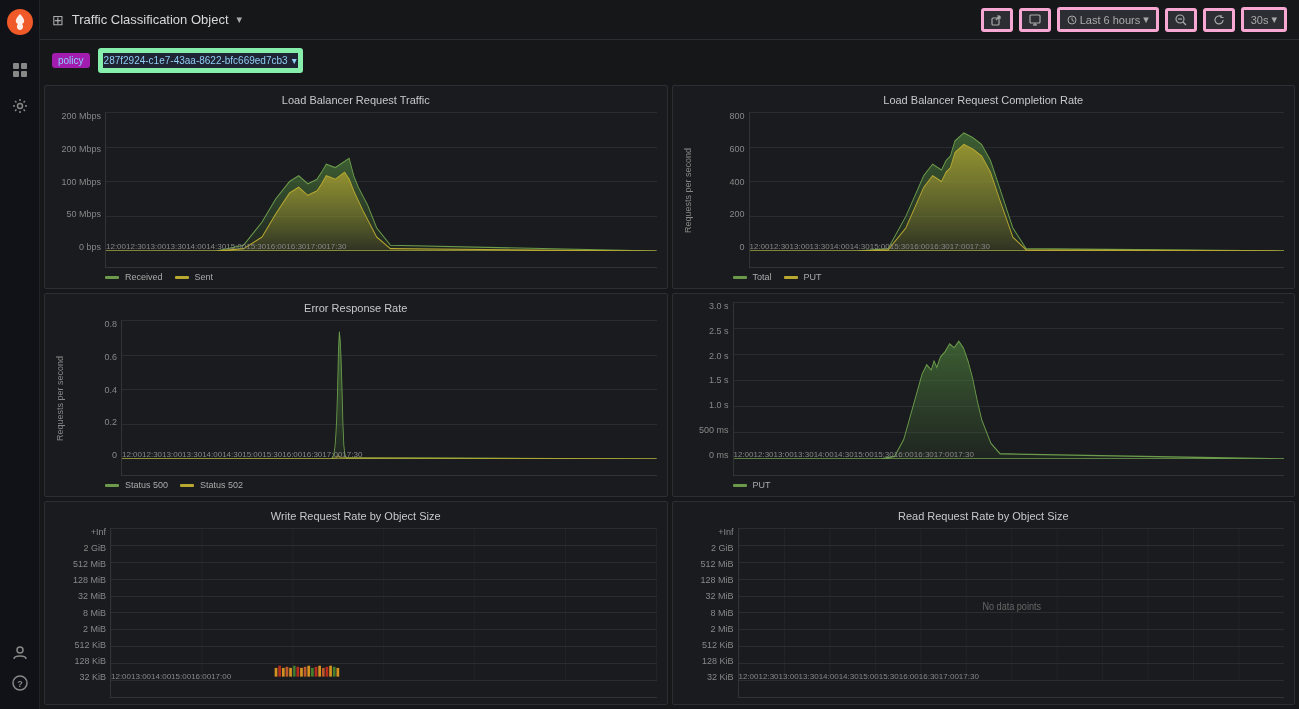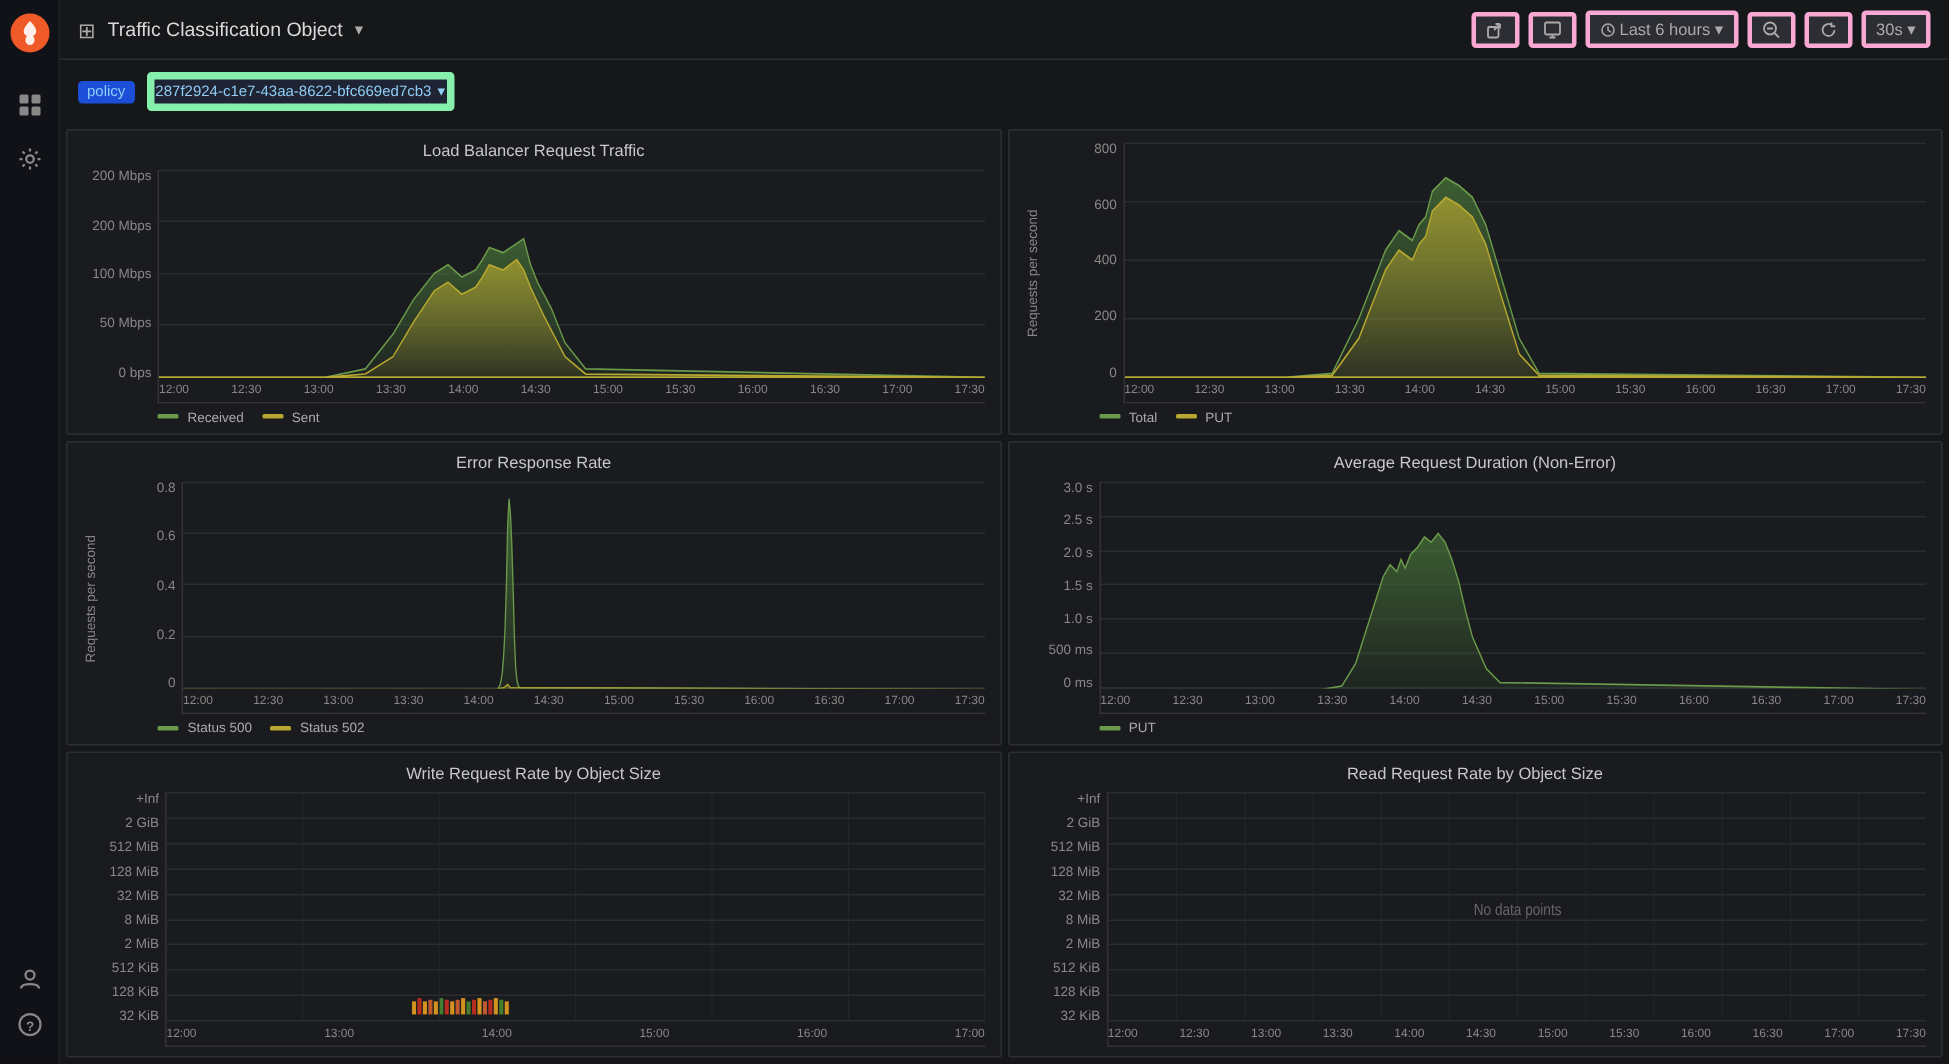--- a/index.html
+++ b/index.html
@@ -102,21 +102,21 @@
     
     .filter-bar {
       padding: 8px 12px;
       display: flex;
       align-items: center;
       gap: 8px;
       flex-shrink: 0;
       background: #161719;
     }
     .filter-tag {
-      background: #1d4ed8;
+      background: #a21caf;
       color: #90cdf4;
       padding: 2px 6px;
       border-radius: 3px;
       font-size: 10px;
     }
     .filter-value {
       background: #1e2433;
       border: 5px solid #86efac;
       color: #90cdf4;
       padding: 2px 1px;
@@ -208,24 +208,23 @@
       flex-direction: column;
       justify-content: space-between;
     }
     .grid-line {
       border-top: 1px solid #2a2c30;
       width: 100%;
     }
 
     .x-axis {
       position: absolute;
-      bottom: 4px;
+      bottom: 16px;
       left: 0; right: 0;
       display: flex;
-      justify-content: space-between;
       padding: 2px 0 0;
     }
     .x-label {
       font-size: 8px;
       color: #888;
     }
 
     .chart-legend {
       display: flex;
       gap: 12px;
@@ -410,20 +409,21 @@
           <span>Received</span>
         </div>
         <div class="legend-item">
           <div class="legend-color" style="background:#b8a830;"></div>
           <span>Sent</span>
         </div>
       </div>
     </div>
 
     <div class="chart-panel">
+      <div class="chart-title">Load Balancer Request Completion Rate</div>
       <div class="chart-area">
         <div class="y-axis-title">Requests per second</div>
         <div class="y-axis">
           <span class="y-axis-label">800</span>
           <span class="y-axis-label">600</span>
           <span class="y-axis-label">400</span>
           <span class="y-axis-label">200</span>
           <span class="y-axis-label">0</span>
         </div>
         <div class="chart-inner">
@@ -533,21 +533,20 @@
           <span>Status 500</span>
         </div>
         <div class="legend-item">
           <div class="legend-color" style="background:#b8a830;"></div>
           <span>Status 502</span>
         </div>
       </div>
     </div>
 
     <div class="chart-panel">
-      <div class="chart-title">Average Request Duration (Non-Error)</div>
       <div class="chart-area">
         <div class="y-axis">
           <span class="y-axis-label">3.0 s</span>
           <span class="y-axis-label">2.5 s</span>
           <span class="y-axis-label">2.0 s</span>
           <span class="y-axis-label">1.5 s</span>
           <span class="y-axis-label">1.0 s</span>
           <span class="y-axis-label">500 ms</span>
           <span class="y-axis-label">0 ms</span>
         </div>

